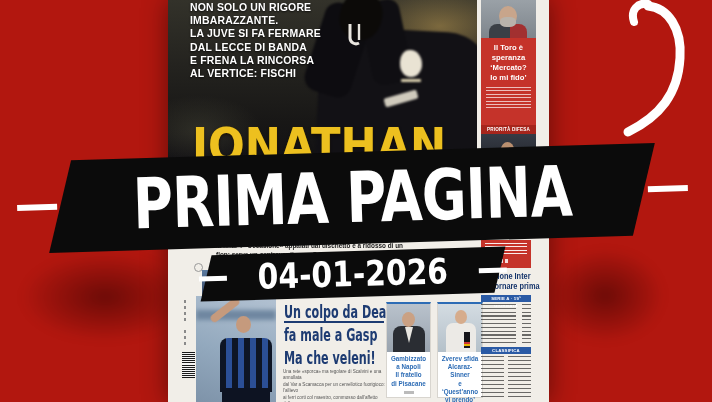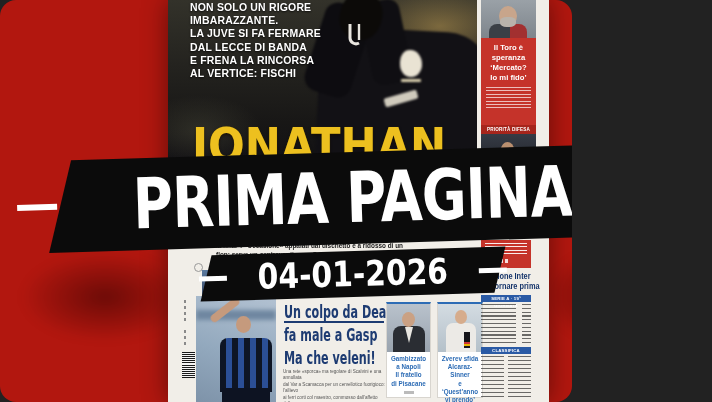--- a/index.html
+++ b/index.html
@@ -1,21 +1,20 @@
 <!DOCTYPE html>
 <html><head>
 <meta charset="utf-8">
 <style>
   html,body{margin:0;padding:0;background:#222;}
   *{box-sizing:border-box;}
   .stage{
-    position:relative;width:572px;height:402px;overflow:hidden;
+    position:relative;width:712px;height:402px;overflow:hidden;
     background:#b2170f;
     font-family:"Liberation Sans",sans-serif;
-    border-radius:16px;
   }
   
   .swoosh{position:absolute;left:596px;top:0;z-index:1;}
   .shadow-blob{position:absolute;z-index:2;border-radius:50%;
     background:radial-gradient(ellipse at center, rgba(40,0,0,.5), rgba(40,0,0,0) 70%);
     filter:blur(4px);}
   .blob-left{left:20px;top:252px;width:170px;height:90px;}
   .blob-right{left:545px;top:248px;width:120px;height:95px;}
 
   

